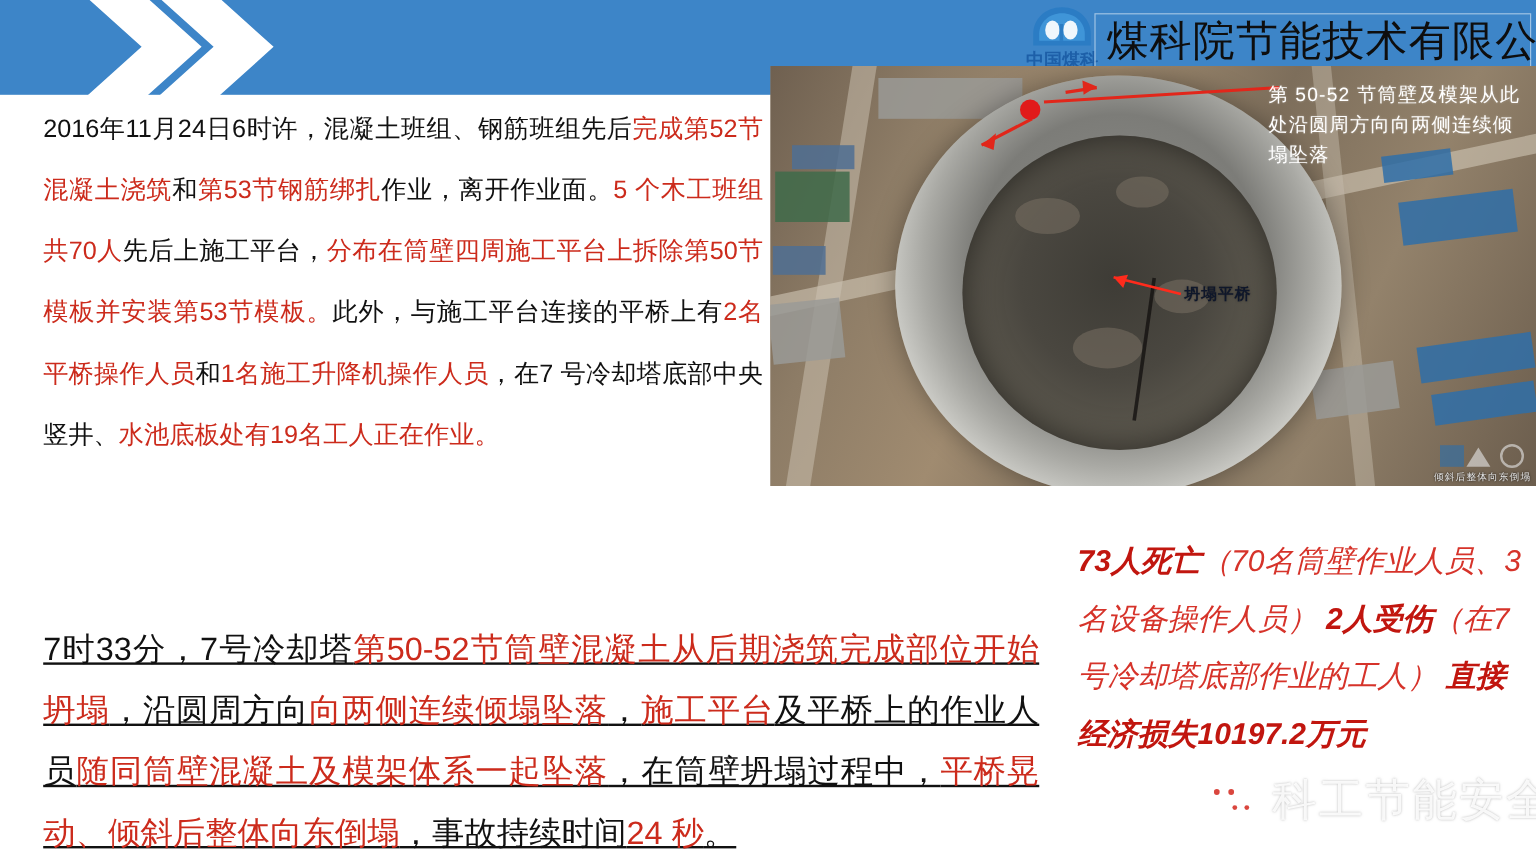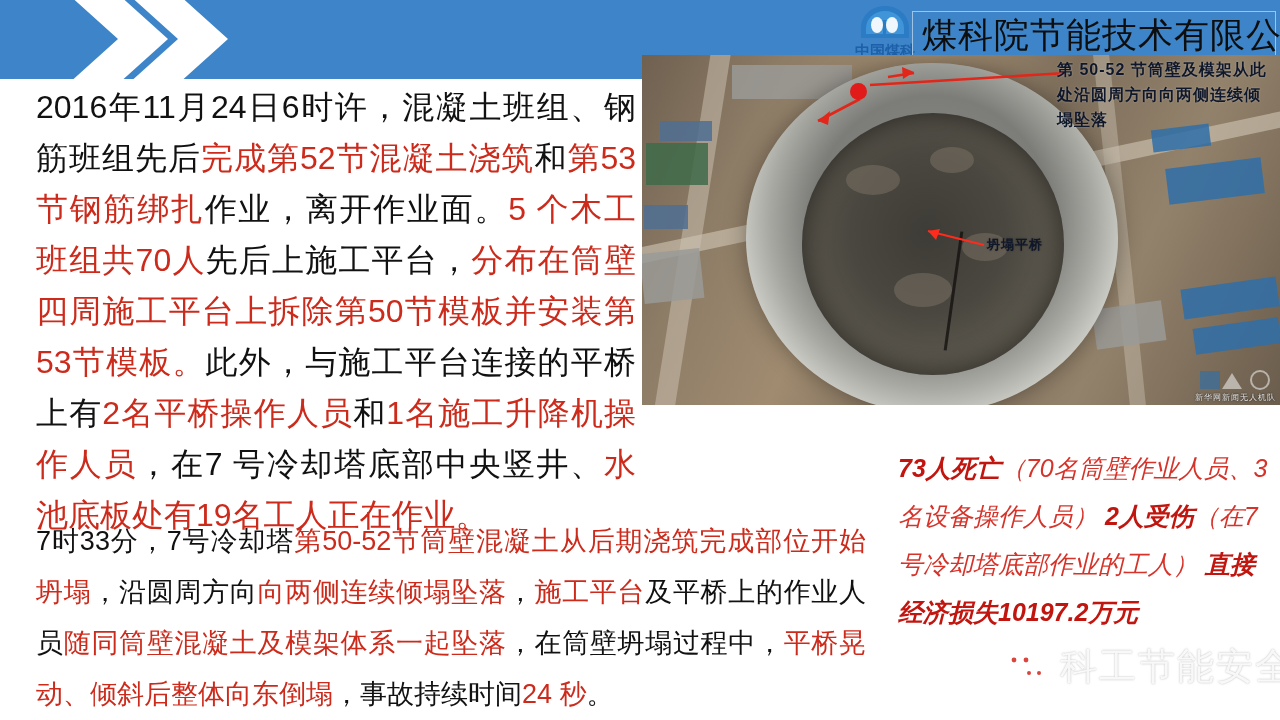--- a/index.html
+++ b/index.html
@@ -172,28 +172,28 @@
     position: absolute;
     right: 6px; bottom: 14px;
     width: 74px; height: 22px;
     opacity: 0.75;
   }
 
   
   .anno-text {
     position: absolute;
     right: 5px;
-    top: 2px;
+    top: 12px;
     width: 218px;
-    color: #0f172a;
+    color: #ffffff;
     font-size: 16px;
     line-height: 25px;
     letter-spacing: 1px;
     text-align: left;
-    font-weight: bold;
+    font-weight: normal;
     text-shadow: 0 0 2px rgba(255,255,255,0.35);
   }
   .anno-dot {
     position: absolute;
     left: 208px; top: 28px;
     width: 17px; height: 17px;
     background: #e11a1a;
     border-radius: 50%;
   }
   .anno-center-text {
@@ -211,35 +211,36 @@
     inset: 0;
     pointer-events: none;
   }
 
   
   .body-text {
     position: absolute;
     left: 36px;
     top: 82px;
     width: 600px;
-    font-size: 32px;
+    font-size: 21px;
     line-height: 51px;
     color: #111111;
     letter-spacing: 0px;
     text-align: justify;
   }
   .para2 {
     position: absolute;
     left: 36px;
     top: 516px;
     width: 830px;
     font-size: 27px;
     line-height: 51px;
     color: #111111;
     text-align: justify;
+    text-decoration: underline;
   }
   .r { color: #cc2b1c; }
 
   
   .summary {
     position: absolute;
     left: 898px;
     top: 444px;
     width: 376px;
     font-size: 25px;
@@ -350,21 +351,21 @@
     </svg>
     <div class="anno-dot"></div>
     <div class="anno-text">第 50-52 节筒壁及模架从此处沿圆周方向向两侧连续倾塌坠落</div>
     <div class="anno-center-text">坍塌平桥</div>
 
     <svg class="photo-watermark-logos" viewBox="0 0 74 22">
       <rect x="0" y="2" width="20" height="18" fill="#2f6fa8" opacity="0.85"></rect>
       <polygon points="32,4 42,20 22,20" fill="#e8e8e8" opacity="0.8"></polygon>
       <circle cx="60" cy="11" r="9" fill="none" stroke="#e8e8e8" stroke-width="2" opacity="0.8"></circle>
     </svg>
-    <div class="photo-caption">新华网新闻无人机队</div>
+    <div class="photo-caption">倾斜后整体向东倒塌</div>
   </div>
 
   <div class="body-text">
     <span>2016年11月24日6时许，混凝土班组、钢筋班组先后</span><span class="r">完成第52节混凝土浇筑</span><span>和</span><span class="r">第53节钢筋绑扎</span><span>作业，离开作业面。</span><span class="r">5 个木工班组共70人</span><span>先后上施工平台，</span><span class="r">分布在筒壁四周施工平台上拆除第50节模板并安装第53节模板。</span><span>此外，与施工平台连接的平桥上有</span><span class="r">2名平桥操作人员</span><span>和</span><span class="r">1名施工升降机操作人员</span><span>，在7 号冷却塔底部中央竖井、</span><span class="r">水池底板处有19名工人正在作业。</span>
   </div>
 
   <div class="para2">
     <span>7时33分，7号冷却塔</span><span class="r">第50-52节筒壁混凝土从后期浇筑完成部位开始坍塌</span><span>，沿圆周方向</span><span class="r">向两侧连续倾塌坠落</span><span>，</span><span class="r">施工平台</span><span>及平桥上的作业人员</span><span class="r">随同筒壁混凝土及模架体系一起坠落</span><span>，在筒壁坍塌过程中，</span><span class="r">平桥晃动、倾斜后整体向东倒塌</span><span>，事故持续时间</span><span class="r">24 秒</span><span>。</span>
   </div>
 

